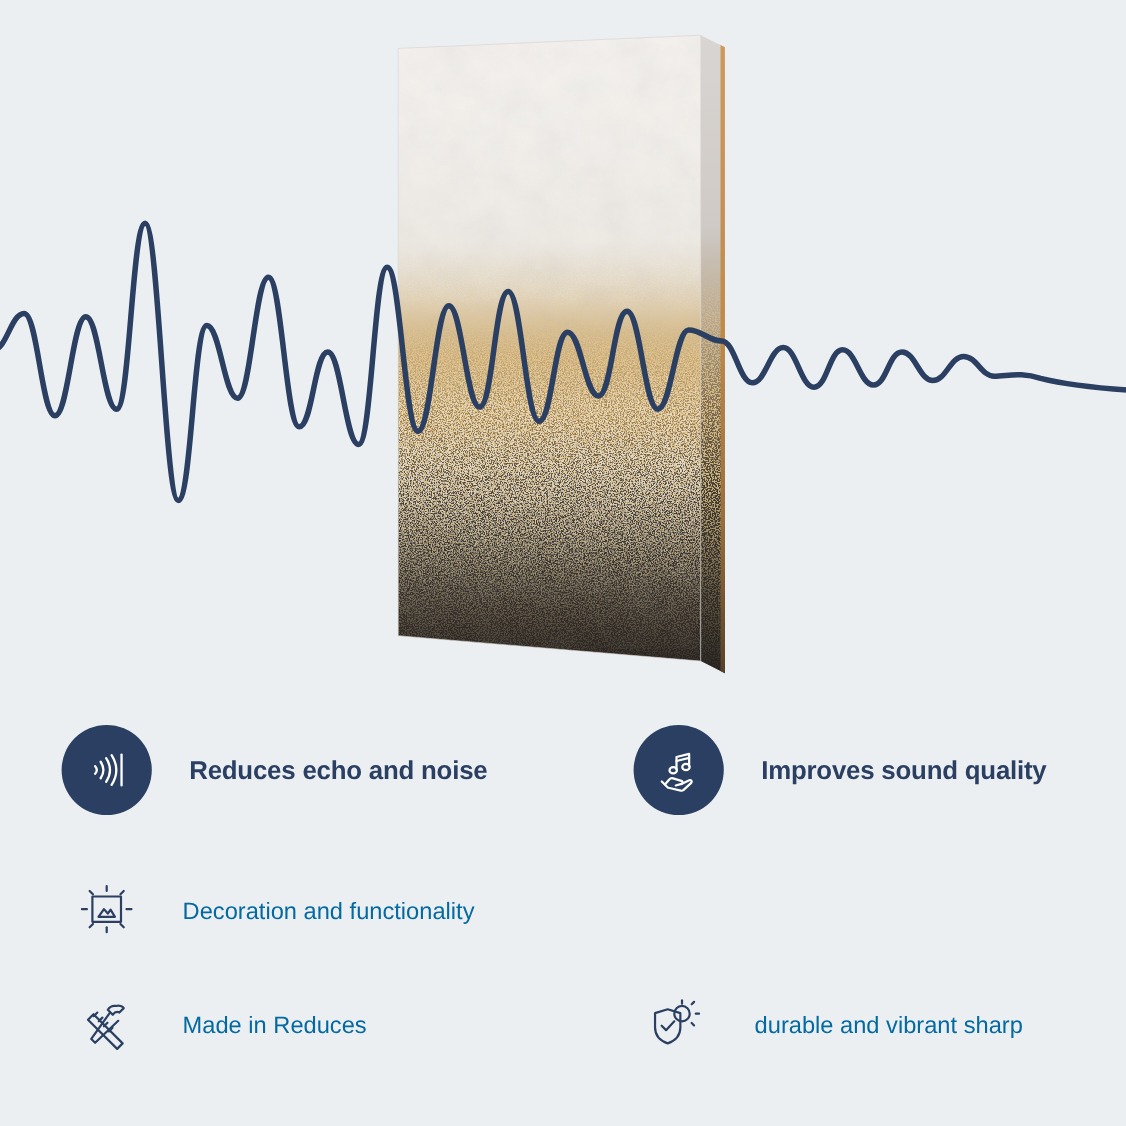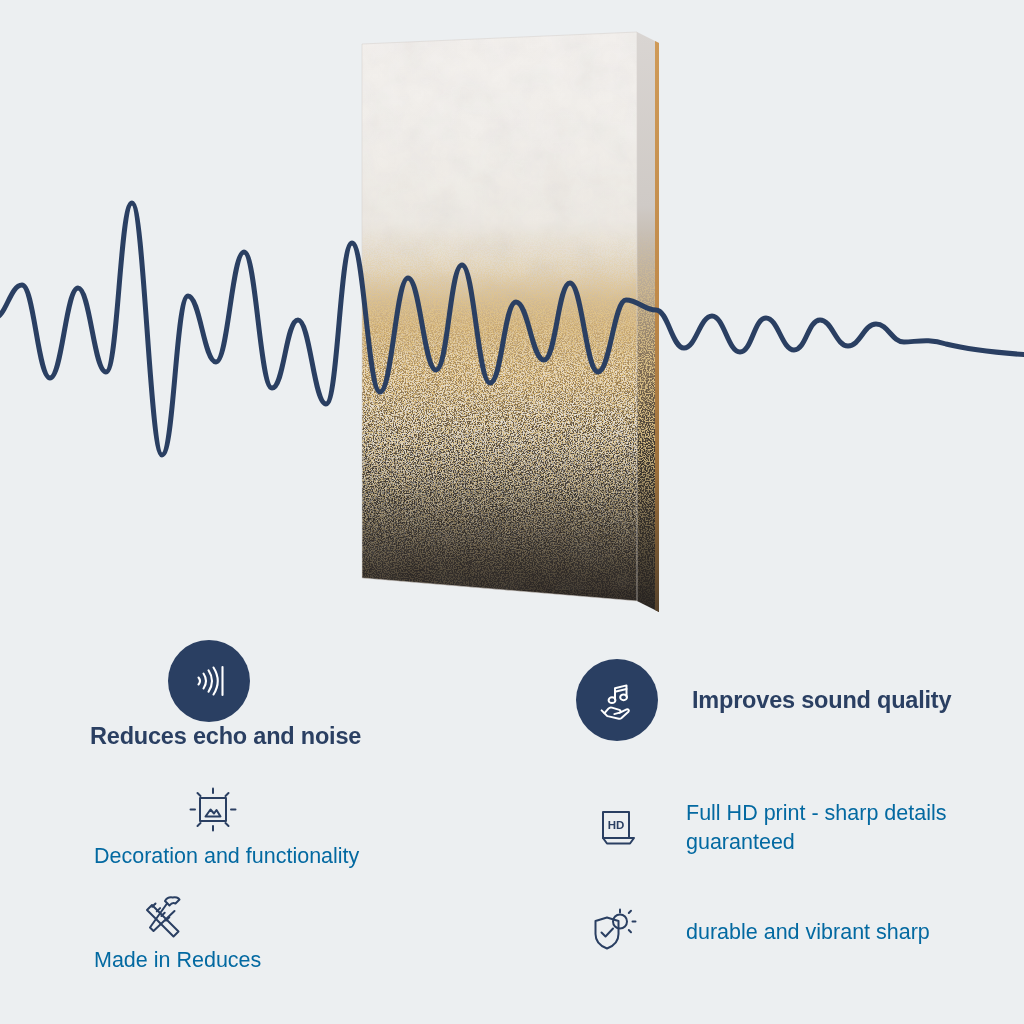--- a/index.html
+++ b/index.html
@@ -51,21 +51,21 @@
     height: 384px;
     z-index: 4;
   }
 
   .feat-row {
     position: absolute;
     display: flex;
     align-items: center;
   }
 
-  .col-left  { left: 56px; flex-direction: column; }
+  .col-left  { left: 56px; }
   .col-right { left: 576px; }
 
   .row-hero  { top: 0px;   height: 120px; }
   .row-a     { top: 140px; height: 96px;  }
   .row-b     { top: 244px; height: 96px;  }
 
   .badge {
     width: 82px;
     height: 82px;
     border-radius: 50%;
@@ -325,33 +325,20 @@
           <line x1="42.5" y1="42" x2="45.5" y2="45"></line>
           <line x1="45.5" y1="12" x2="42.5" y2="15"></line>
           <line x1="17.5" y1="42" x2="14.5" y2="45"></line>
         </svg>
       </div>
       <div class="small-label">
         <span class="ln">Decoration and functionality</span>
       </div>
     </div>
 
-    <div class="feat-row col-right row-a">
-      <div class="small-icon">
-        <svg width="60" height="60" viewBox="0 0 60 60" fill="none" stroke="#2a3f62" stroke-width="2" stroke-linecap="round" stroke-linejoin="round">
-          <path d="M16 14 H42 V40 H16 Z"></path>
-          <path d="M16 40 H47 L43 45.5 H20 Z"></path>
-          <text x="29" y="31" text-anchor="middle" font-family="'Liberation Sans', sans-serif" font-size="11.5" font-weight="bold" fill="#2a3f62" stroke="none">HD</text>
-        </svg>
-      </div>
-      <div class="small-label">
-        <span class="ln">Full HD print - sharp details</span>
-        <span class="ln">guaranteed</span>
-      </div>
-    </div>
 
     <div class="feat-row col-left row-b">
       <div class="small-icon">
         <svg width="60" height="60" viewBox="0 0 60 60" fill="none" stroke="#2a3f62" stroke-width="2" stroke-linecap="round" stroke-linejoin="round">
 
           <path d="M15.5 13.5 L20.5 8.5 L47 35 L42 40 Z" transform="rotate(180 30 30)"></path>
           <line x1="18.2" y1="21.8" x2="21.5" y2="18.5"></line>
           <line x1="22.8" y1="26.4" x2="26.1" y2="23.1"></line>
           <line x1="27.4" y1="31" x2="30.7" y2="27.7"></line>
           <line x1="32" y1="35.6" x2="35.3" y2="32.3"></line>

